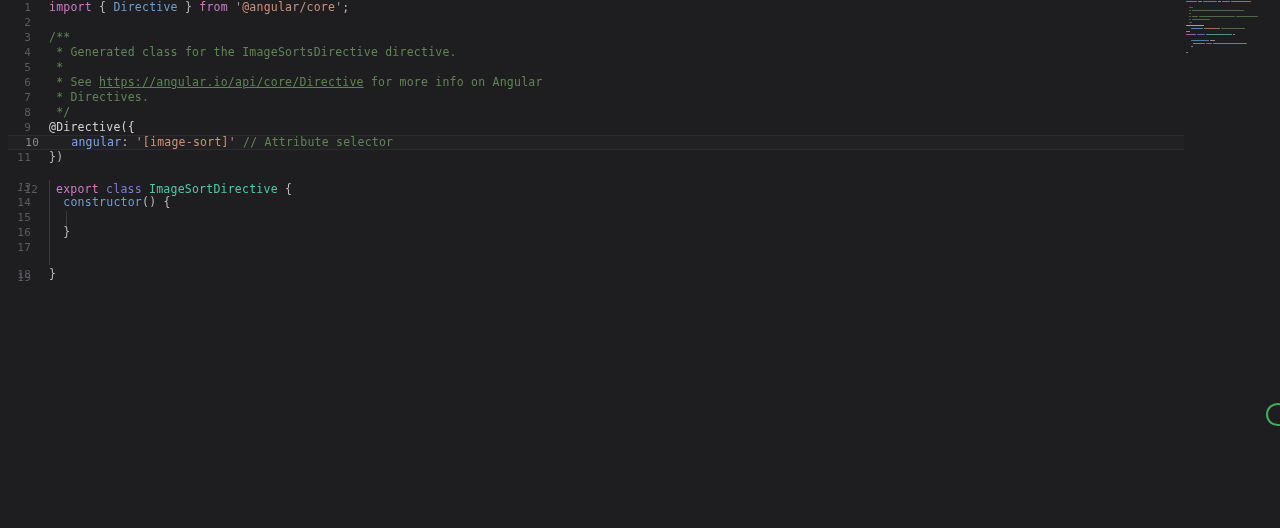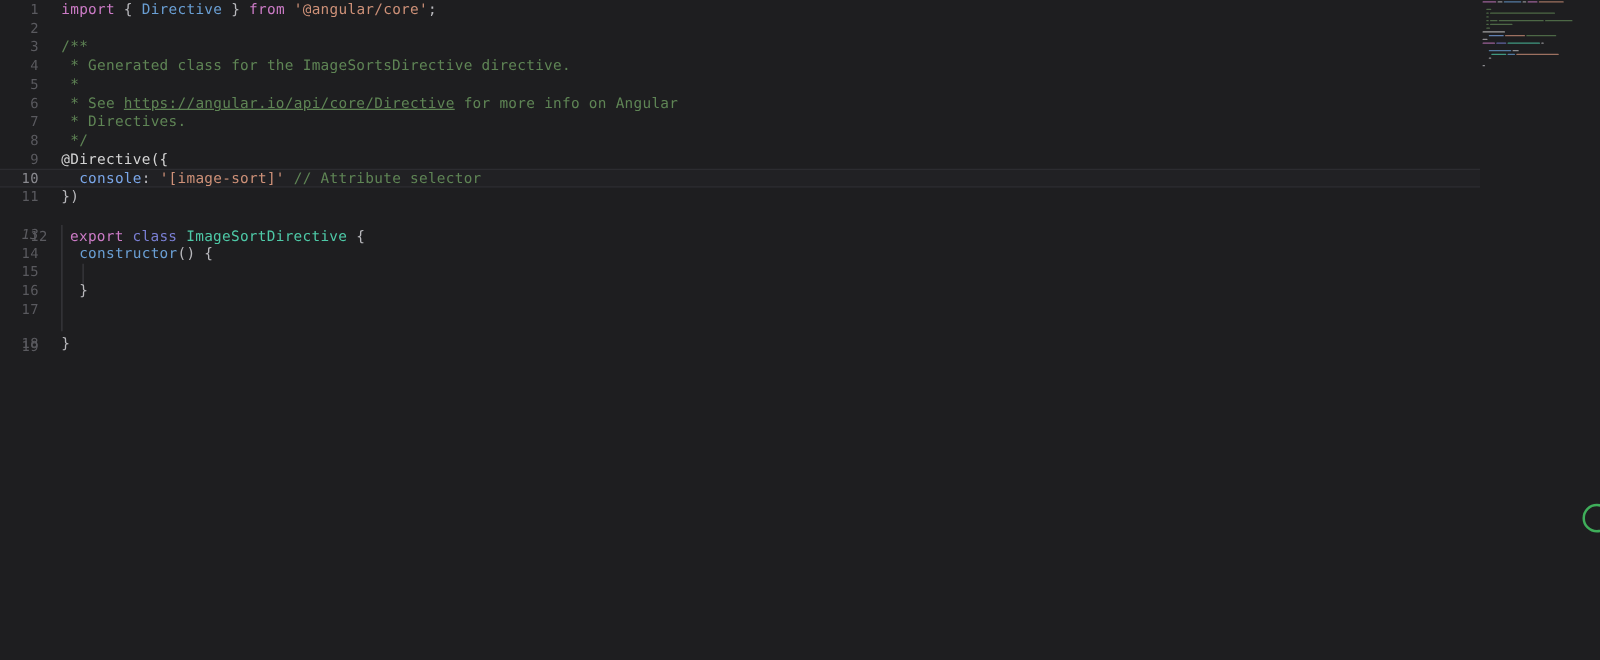--- a/index.html
+++ b/index.html
@@ -153,21 +153,21 @@
     <div id="lines">
         <div class="line" style="top: 0px;"><span class="ln">1</span><span class="code"><span class="t-kw">import</span><span class="t-plain"> </span><span class="t-punct">{</span><span class="t-plain"> </span><span class="t-type">Directive</span><span class="t-plain"> </span><span class="t-punct">}</span><span class="t-plain"> </span><span class="t-kw">from</span><span class="t-plain"> </span><span class="t-str">'@angular/core'</span><span class="t-punct">;</span></span></div>
         <div class="line" style="top: 0px;"><span class="ln">2</span><span class="code"></span></div>
         <div class="line" style="top: 0px;"><span class="ln">3</span><span class="code"><span class="t-cmt">/**</span></span></div>
         <div class="line" style="top: 0px;"><span class="ln">4</span><span class="code"><span class="t-cmt"> * Generated class for the ImageSortsDirective directive.</span></span></div>
         <div class="line" style="top: 0px;"><span class="ln">5</span><span class="code"><span class="t-cmt"> *</span></span></div>
         <div class="line" style="top: 0px;"><span class="ln">6</span><span class="code"><span class="t-cmt"> * See </span><span class="t-link">https://angular.io/api/core/Directive</span><span class="t-cmt"> for more info on Angular</span></span></div>
         <div class="line" style="top: 0px;"><span class="ln">7</span><span class="code"><span class="t-cmt"> * Directives.</span></span></div>
         <div class="line" style="top: 0px;"><span class="ln">8</span><span class="code"><span class="t-cmt"> */</span></span></div>
         <div class="line" style="top: 0px;"><span class="ln">9</span><span class="code"><span class="t-deco">@Directive({</span></span></div>
-        <div class="line active-line" style="top: 0px;"><span class="ln">10</span><span class="code"><span class="t-plain">  </span><span class="t-prop">console</span><span class="t-punct">:</span><span class="t-plain"> </span><span class="t-str">'[image-sort]'</span><span class="t-plain"> </span><span class="t-cmt">// Attribute selector</span></span></div>
+        <div class="line active-line" style="top: 0px; margin-left: 8px;"><span class="ln">10</span><span class="code"><span class="t-plain">  </span><span class="t-prop">angular</span><span class="t-punct">:</span><span class="t-plain"> </span><span class="t-str">'[image-sort]'</span><span class="t-plain"> </span><span class="t-cmt">// Attribute selector</span></span></div>
         <div class="line" style="top: 0px;"><span class="ln">11</span><span class="code"><span class="t-plain">})</span></span></div>
         <div class="line" style="top: 17px; margin-left: 7px;"><span class="ln">12</span><span class="code"><span class="t-kw">export</span><span class="t-plain"> </span><span class="t-kw2">class</span><span class="t-plain"> </span><span class="t-cls">ImageSortDirective</span><span class="t-plain"> </span><span class="t-punct">{</span></span></div>
         <div class="line" style="top: 0px; font-style: italic;"><span class="ln">13</span><span class="code"></span></div>
         <div class="line" style="top: 0px;"><span class="ln">14</span><span class="code"><span class="t-plain">  </span><span class="t-fn">constructor</span><span class="t-punct">() {</span></span></div>
         <div class="line" style="top: 0px;"><span class="ln">15</span></div>
         <div class="line" style="top: 0px;"><span class="ln">16</span><span class="code"><span class="t-punct">  }</span></span></div>
         <div class="line" style="top: 0px;"><span class="ln">17</span><span class="code"></span></div>
         <div class="line" style="top: 12px;"><span class="ln">18</span><span class="code"><span class="t-punct">}</span></span></div>
         <div class="line" style="top: 0px;"><span class="ln">19</span><span class="code"></span></div>
       </div>

